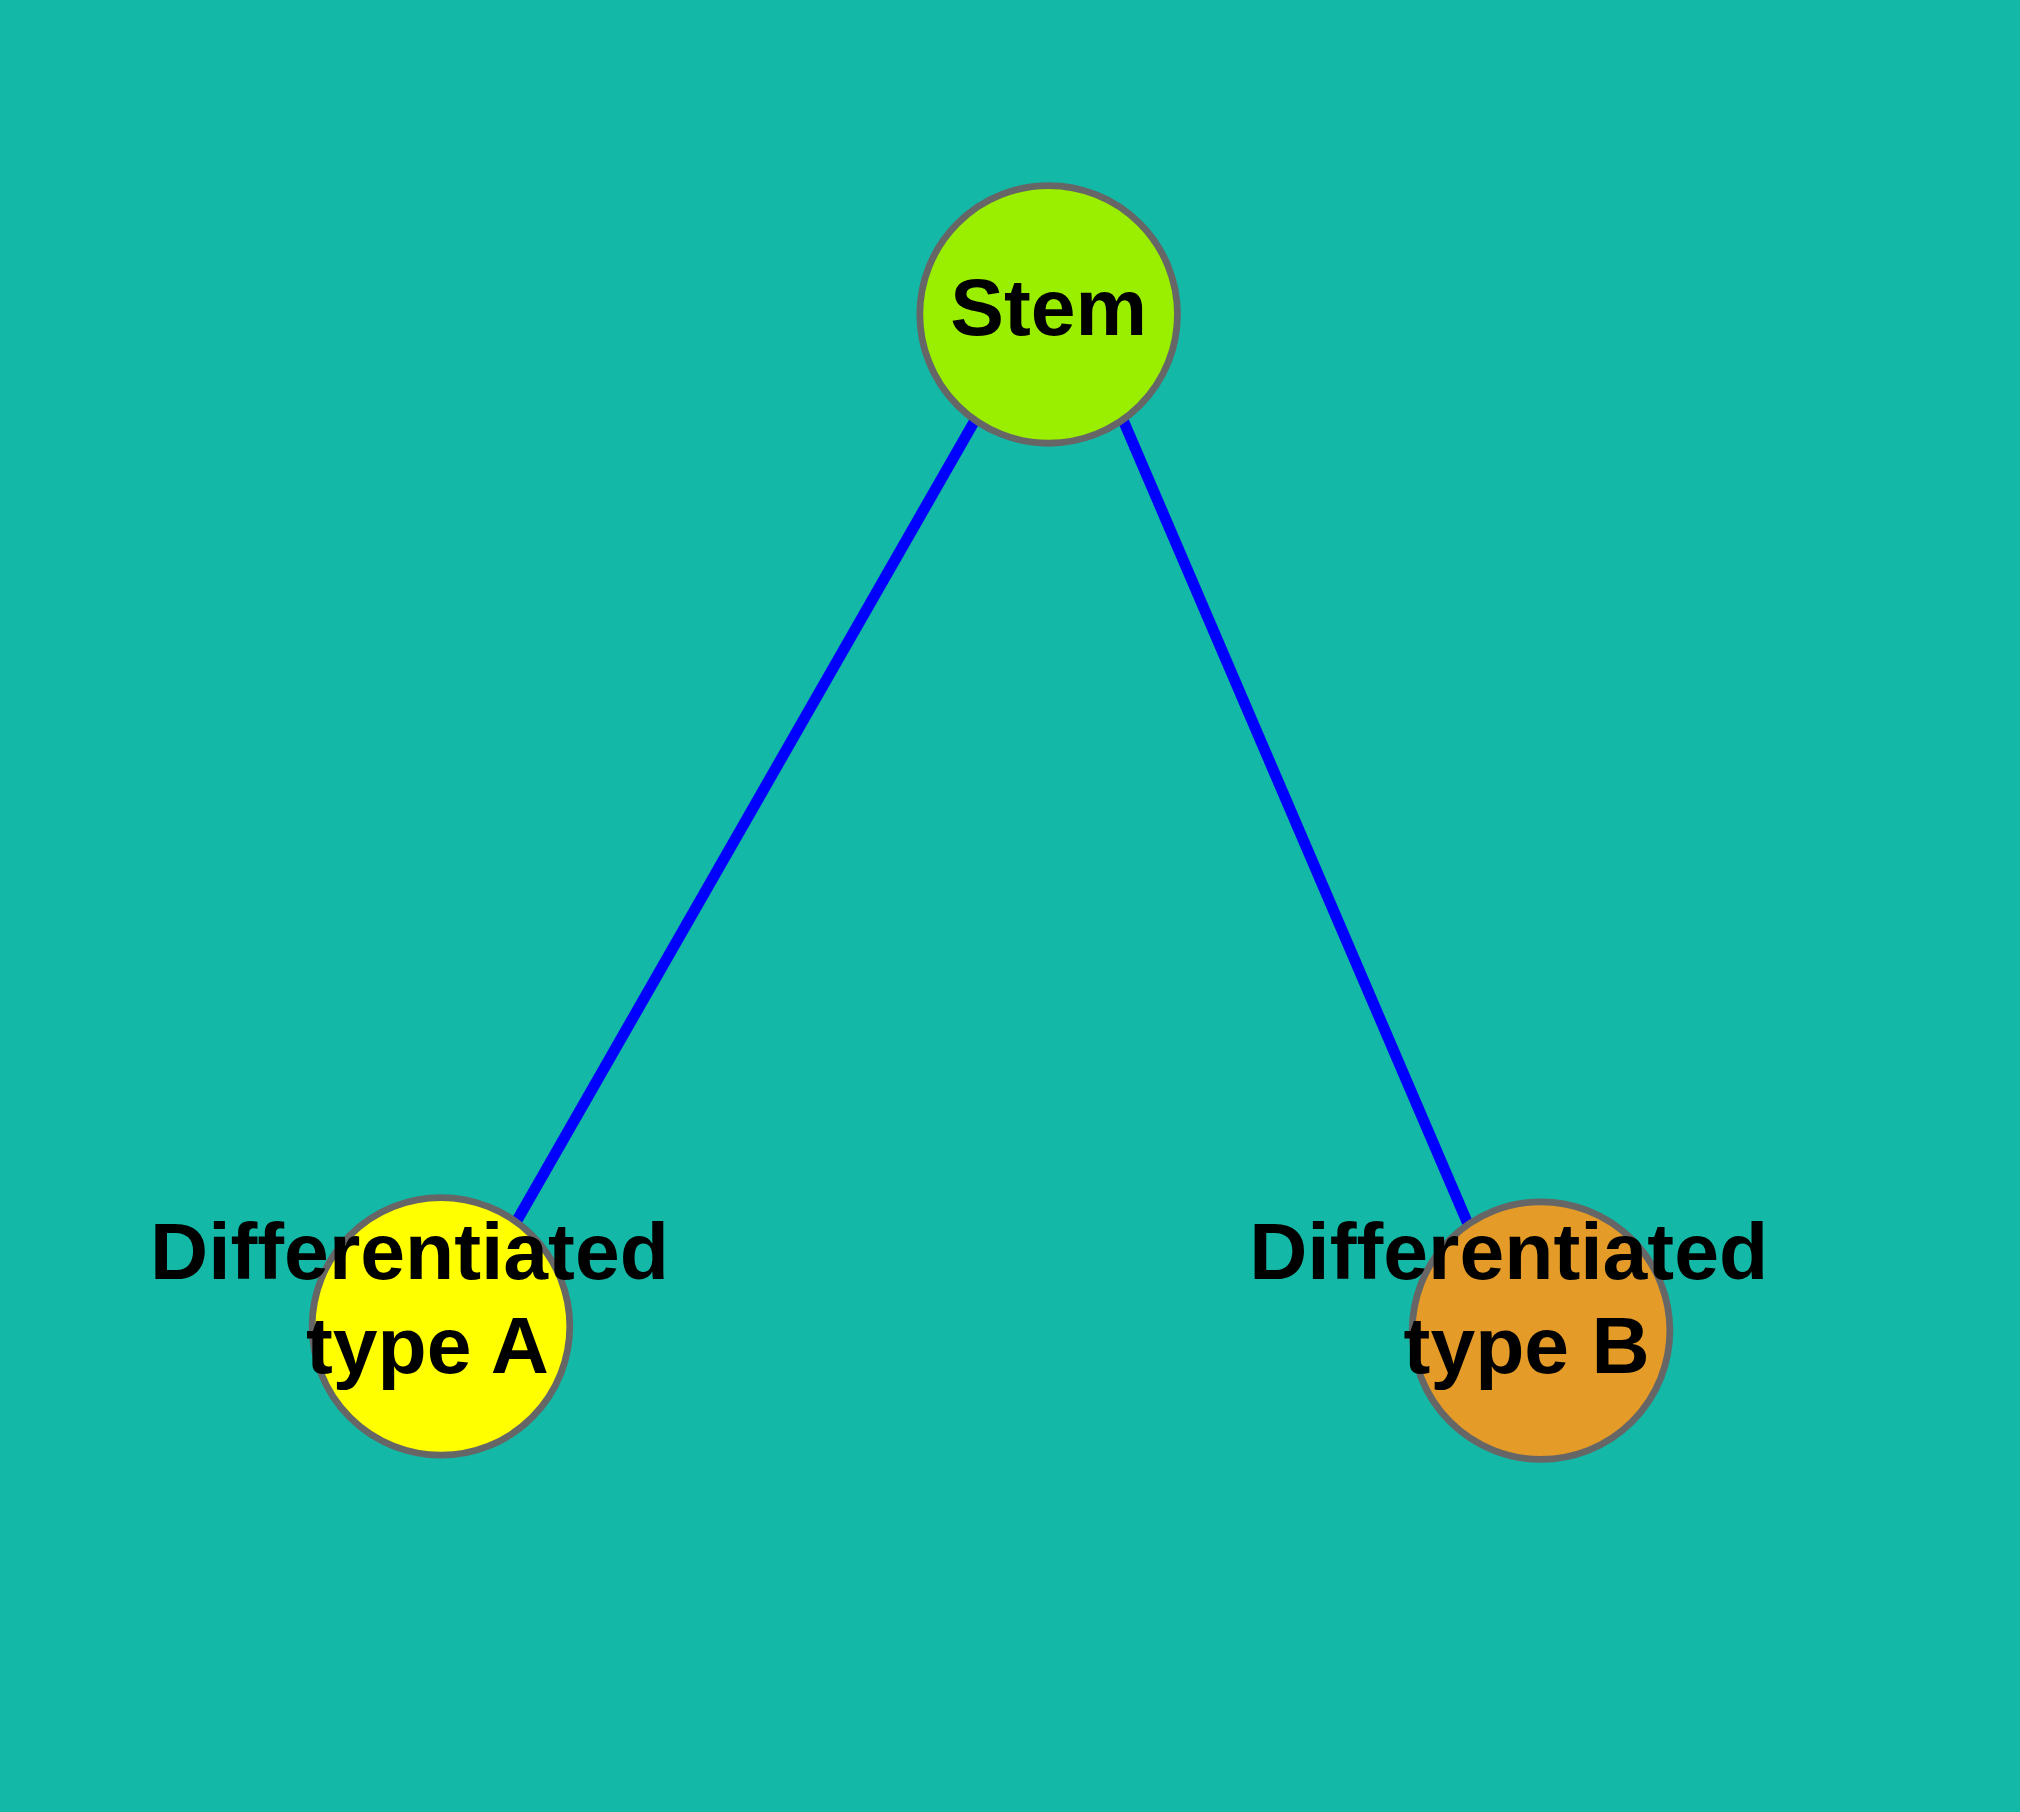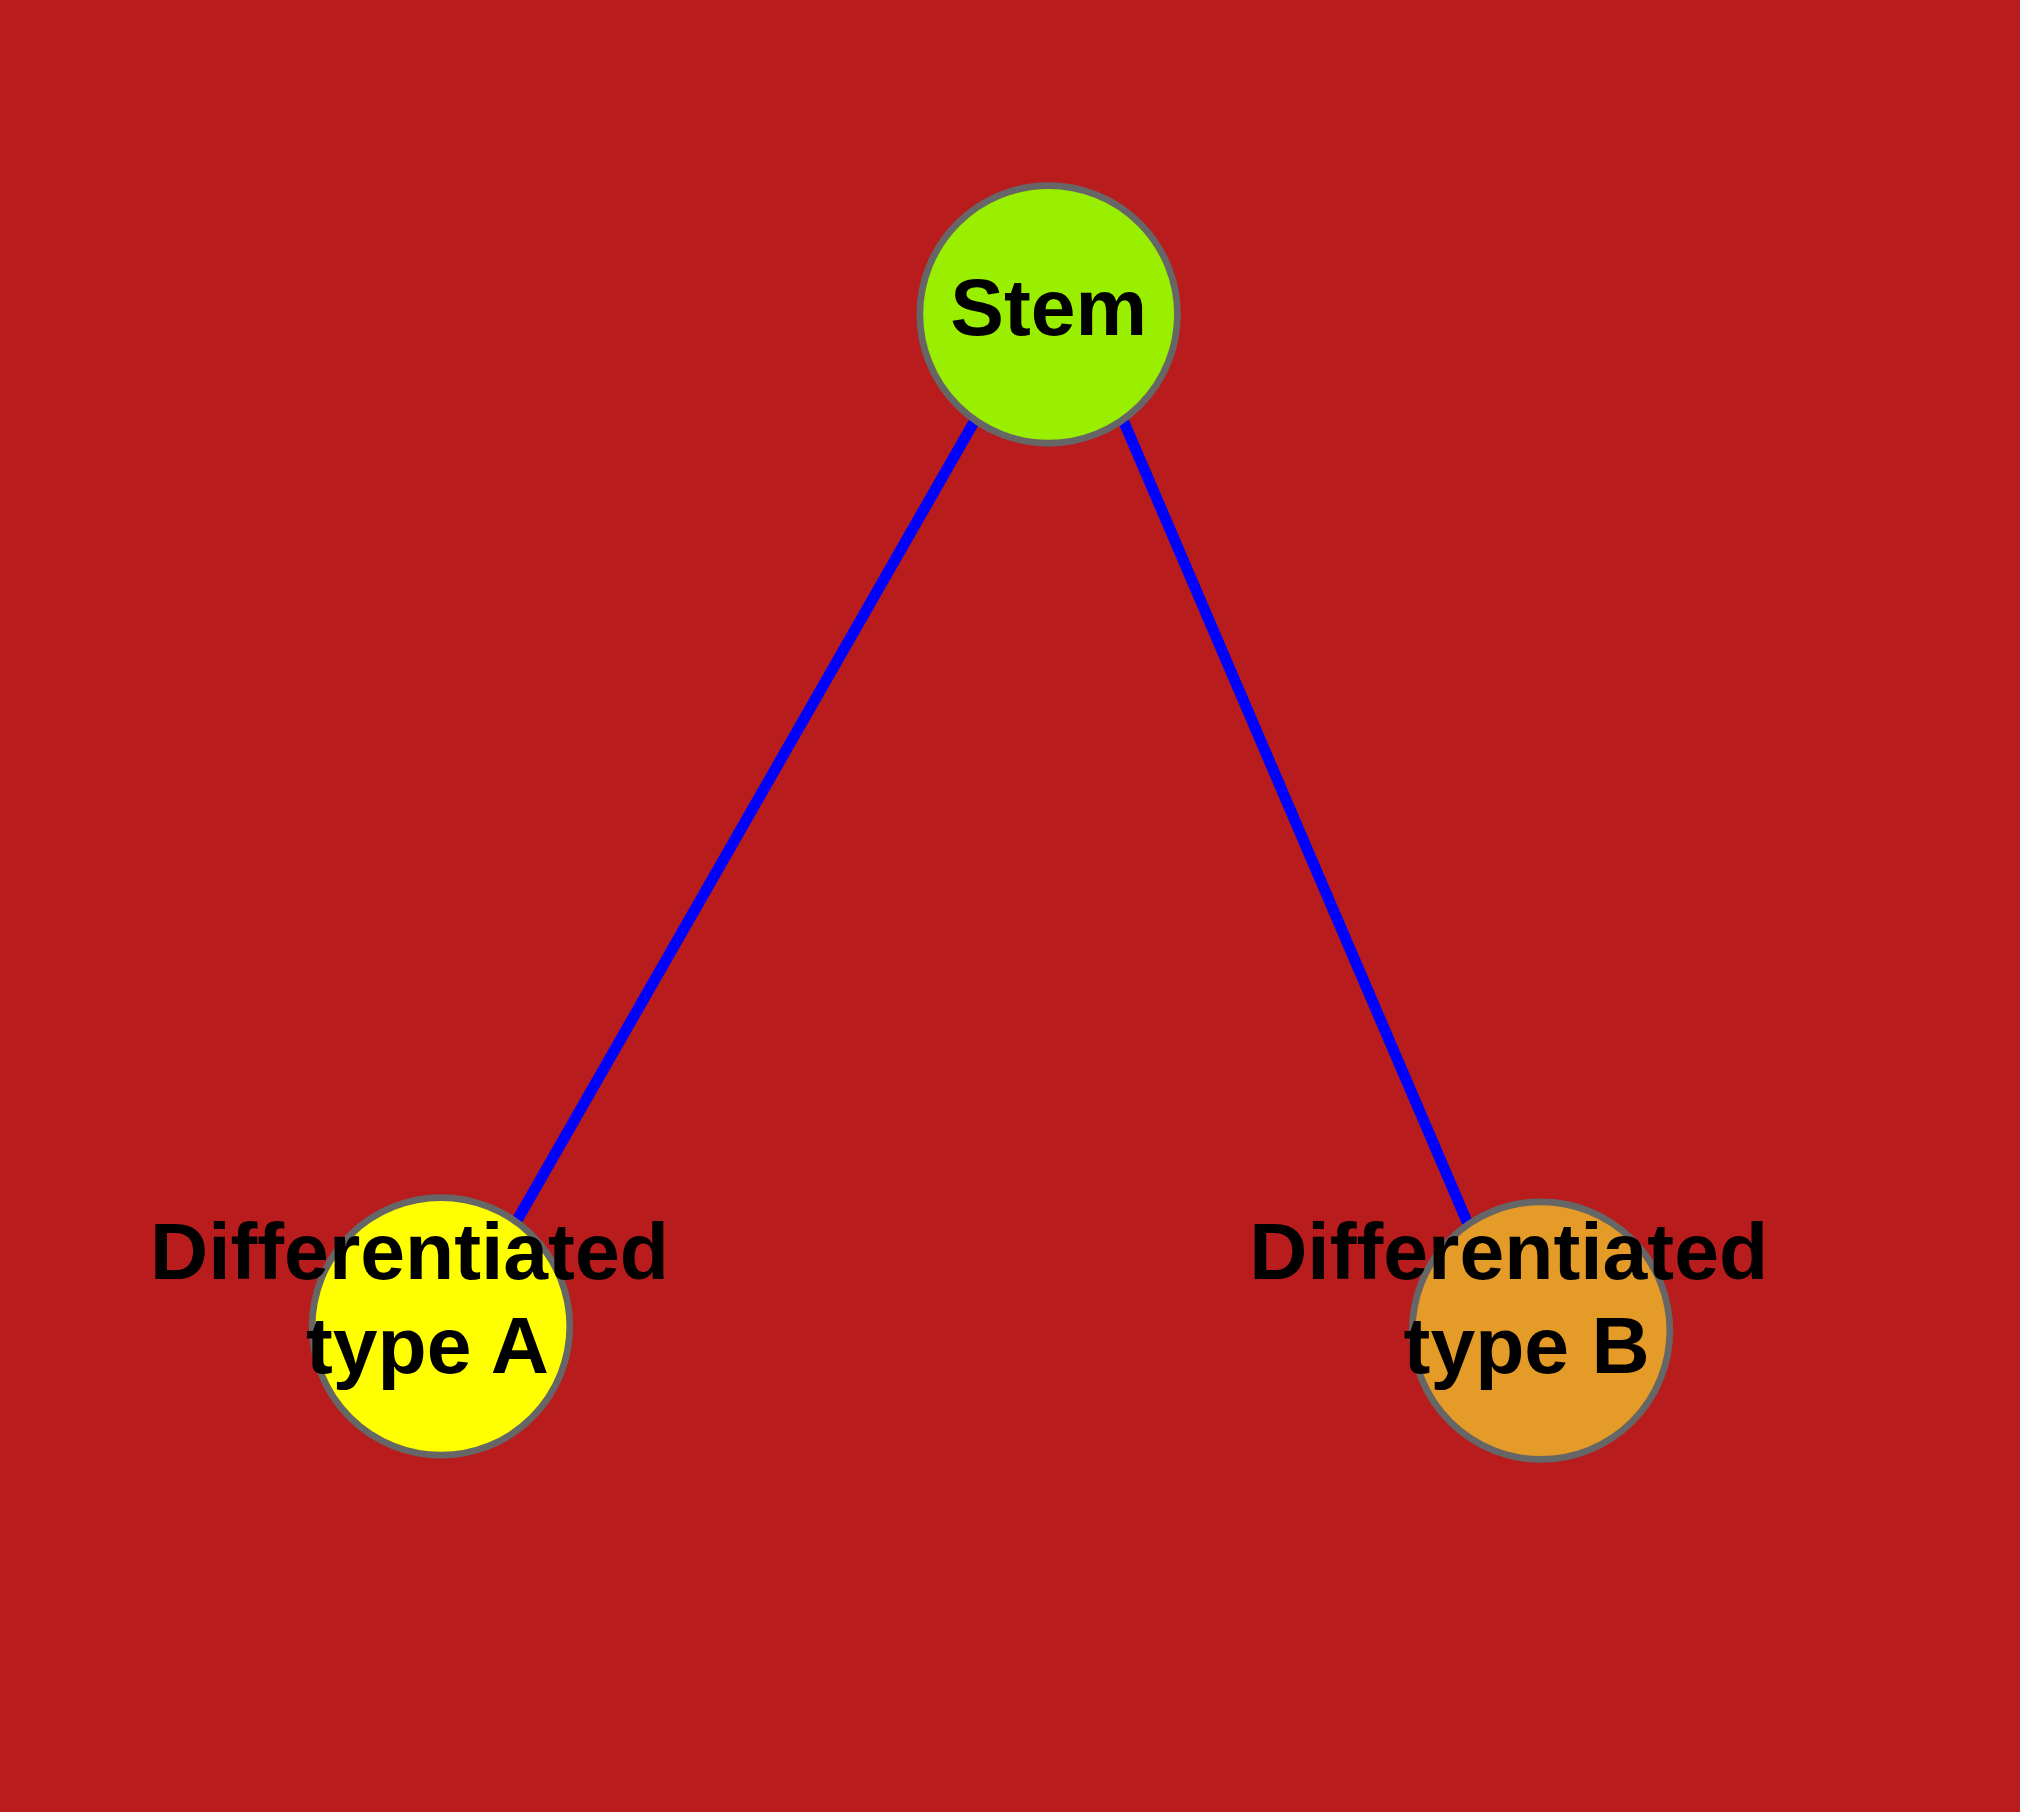--- a/index.html
+++ b/index.html
@@ -37,21 +37,21 @@
     text-anchor: middle;
     dominant-baseline: middle;
   }
   .node-label tspan {
     font-family: "Liberation Sans", sans-serif;
   }
 </style>
 </head>
 <body>
 
-<div id="canvas" style="width: 2021px; height: 1812px; background: #b91c1c;">
+<div id="canvas" style="width: 2021px; height: 1812px; background: #14b8a6;">
   <svg id="graph-svg" viewBox="0 0 2384 2138" xmlns="http://www.w3.org/2000/svg" style="width: 2021px; height: 1812px;">
 
     <g>
       <line class="edge-line" x1="1150" y1="496" x2="608" y2="1443" stroke="#0000ff" stroke-width="13"></line>
       <line class="edge-line" x1="1325" y1="496" x2="1733" y2="1447" stroke="#0000ff" stroke-width="13"></line>
     </g>
 
     <g>
 
       <g>

